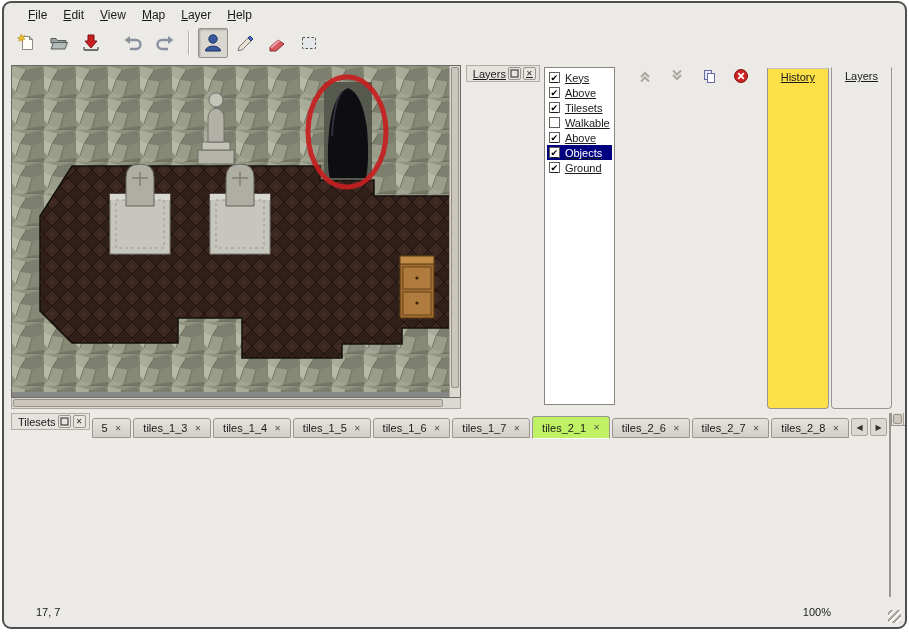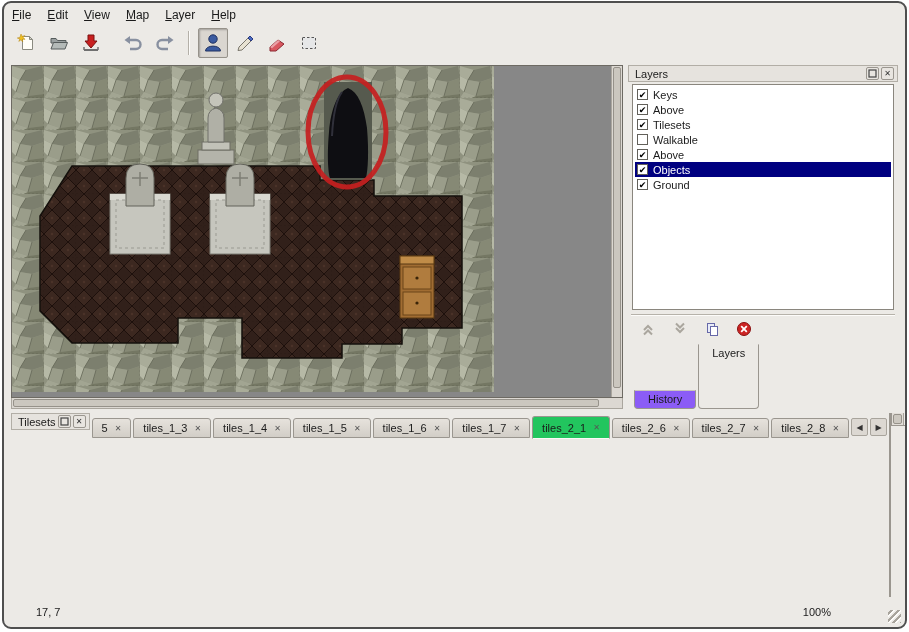--- a/index.html
+++ b/index.html
@@ -3,70 +3,70 @@
 <meta charset="utf-8">
 <style>
   html,body { margin:0; padding:0; background:#ffffff; font-family:"Liberation Sans", sans-serif; }
   * { box-sizing:border-box; }
   .window {
     width:905px; height:628px; margin:1px auto; position:relative;
     background:#eceae6; border:2px solid #4f4f4f; border-radius:9px;
     overflow:hidden; display:flex; flex-direction:column; color:#1a1a1a;
   }
   
-  .menubar { height:22px; display:flex; align-items:center; padding:3px 0 0; font-size:12px; }
+  .menubar { height:22px; display:flex; align-items:center; padding:3px 16px 0; font-size:12px; }
   .menu-item { padding:1px 8px 2px; border-radius:2px; }
   .menu-item u { text-decoration:underline; }
   
   .toolbar { height:38px; display:flex; align-items:center; padding:2px 8px 4px; gap:2px; }
   .tbtn { width:30px; height:30px; border:1px solid transparent; border-radius:2px;
           display:flex; align-items:center; justify-content:center; background:transparent; padding:0; }
   .tbtn.active { background:#dad6d0; border:1px solid #96928a; box-shadow:inset 1px 1px 2px rgba(0,0,0,.25); }
   .tsep { width:2px; height:24px; border-left:1px solid #b4b0a8; border-right:1px solid #fbfaf8; margin:0 6px; }
   .tgap { width:8px; }
   
   .main { display:flex; padding:2px 7px 0; gap:5px; height:346px; }
   .map-wrap { width:612px; display:flex; flex-direction:column; }
   .map-viewport { position:relative; flex:1; background:#878787; border:1px solid #6d6a63; overflow:hidden; }
   .map-svg { position:absolute; left:0; top:0; display:block; }
   .map-vscroll { position:absolute; top:0; right:0; bottom:0; width:11px; background:#dcd8d2; border-left:1px solid #aaa69e; }
   .map-vscroll .sthumb { position:absolute; left:1px; right:1px; top:1px; height:97%; background:#cbc7bf; border:1px solid #96928a; border-radius:2px; }
   .map-hscroll { height:11px; background:#dcd8d2; border:1px solid #aaa69e; border-top:none; position:relative; }
   .map-hscroll .sthumb { position:absolute; top:1px; bottom:1px; left:1px; width:96%; background:#cbc7bf; border:1px solid #96928a; border-radius:2px; }
   
-  .layers-dock { flex:1; display:flex; flex-direction:column; font-size:11px; }
+  .layers-dock { flex:1; display:flex; flex-direction:row; font-size:11px;text-decoration:underline; }
   .dock-titlebar { height:17px; display:flex; align-items:center; border:1px solid #b2aea6; background:#e6e3de; padding:0 3px 0 6px; flex:0 0 auto; }
   .dock-title { flex:1; font-size:11px; }
   .dockbtn { width:13px; height:13px; border:1px solid #9a968f; background:#e8e5e0; margin-left:2px;
              display:flex; align-items:center; justify-content:center; font-size:8px; color:#333; border-radius:2px; line-height:1; }
   .opacity-row { display:flex; align-items:center; padding:7px 6px 4px; gap:7px; flex:0 0 auto; }
   .opacity-slider { flex:1; height:13px; position:relative; }
   .slider-track { position:absolute; left:0; right:2px; top:2px; height:9px;
                   background:linear-gradient(#5070cc,#203c96); border:1px solid #182a6a; border-radius:2px; }
   .slider-handle { position:absolute; right:0; top:0; width:17px; height:13px; background:#d8d4ce;
                    border:1px solid #8a867e; border-radius:2px;
                    background-image:repeating-linear-gradient(90deg, #a8a49c 0 1px, transparent 1px 3px); }
   .layer-list { flex:1; margin:2px 4px 4px; background:#fff; border:1px solid #8a867e; padding:2px; overflow:hidden; }
   .layer-row { height:15px; display:flex; align-items:center; gap:5px; padding:0 2px; }
   .layer-row.selected { background:#000080; color:#fff; }
   .checkbox { width:11px; height:11px; background:#fff; border:1px solid #62605a; font-size:9px;
               line-height:10px; text-align:center; color:#000; flex:0 0 auto; }
   .dock-sep { border-top:1px solid #b6b2aa; border-bottom:1px solid #fdfcfa; margin:0 3px 2px; }
   .dock-btnrow { display:flex; align-items:center; gap:16px; padding:2px 12px 3px; height:24px; flex:0 0 auto; }
   .dock-tabs { display:flex; padding:3px 6px 0; gap:2px; flex:0 0 auto; }
-  .dock-tab { font-size:11px; padding:2px 13px 3px; background:#8b5cf6; border:1px solid #9a968f;
-              border-top:1px solid #c8c4bc; border-radius:0 0 4px 4px;margin-top:45px; }
+  .dock-tab { font-size:11px; padding:2px 13px 3px; background:#fde047; border:1px solid #9a968f;
+              border-top:1px solid #c8c4bc; border-radius:0 0 4px 4px; }
   .dock-tab.active { background:#eceae6; border-top-color:#eceae6; margin-top:-1px; }
   
   .tilesets-dock { height:184px; margin:4px 7px 0; display:flex; flex-direction:row; }
   .ts-tabrow { display:flex; align-items:flex-end; height:25px; padding:2px 2px 0; }
   .ts-tab { display:flex; align-items:center; gap:7px; font-size:11px; padding:0 9px; height:20px;
             background:linear-gradient(#e6e2dc,#d2cec7); border:1px solid #9a968f;
             border-radius:3px 3px 0 0; margin-right:2px; white-space:nowrap; }
-  .ts-tab.active { background:#22c55e; height:23px; position:relative; z-index:3; margin-bottom:-1px; border-bottom:1px solid #fbfaf8; }
+  .ts-tab.active { background:#bef264; height:23px; position:relative; z-index:3; margin-bottom:-1px; border-bottom:1px solid #fbfaf8; }
   .ts-close { font-size:8px; color:#555; }
   .ts-arrows { margin-left:auto; display:flex; gap:2px; padding-bottom:2px; }
   .ts-arrow { width:17px; height:18px; background:#dcd8d2; border:1px solid #a8a49c; font-size:8px;
               display:flex; align-items:center; justify-content:center; color:#333; border-radius:2px; }
   .ts-body { flex:1; display:flex; border:1px solid #9a968f; position:relative; z-index:1; background:#fbfbf9; overflow:hidden; }
   .palette { position:relative; flex:1; overflow:hidden; background-color:#fbfbf9;
              background-image:repeating-linear-gradient(90deg, #dcdcd4 0 1px, transparent 1px 32px),
                               repeating-linear-gradient(0deg, #dcdcd4 0 1px, transparent 1px 32px); }
   .palette svg { position:absolute; left:0; top:0; display:block; }
   .vscroll { width:14px; border-left:1px solid #a8a49c; background:#e2ded8; display:flex; flex-direction:column; }

